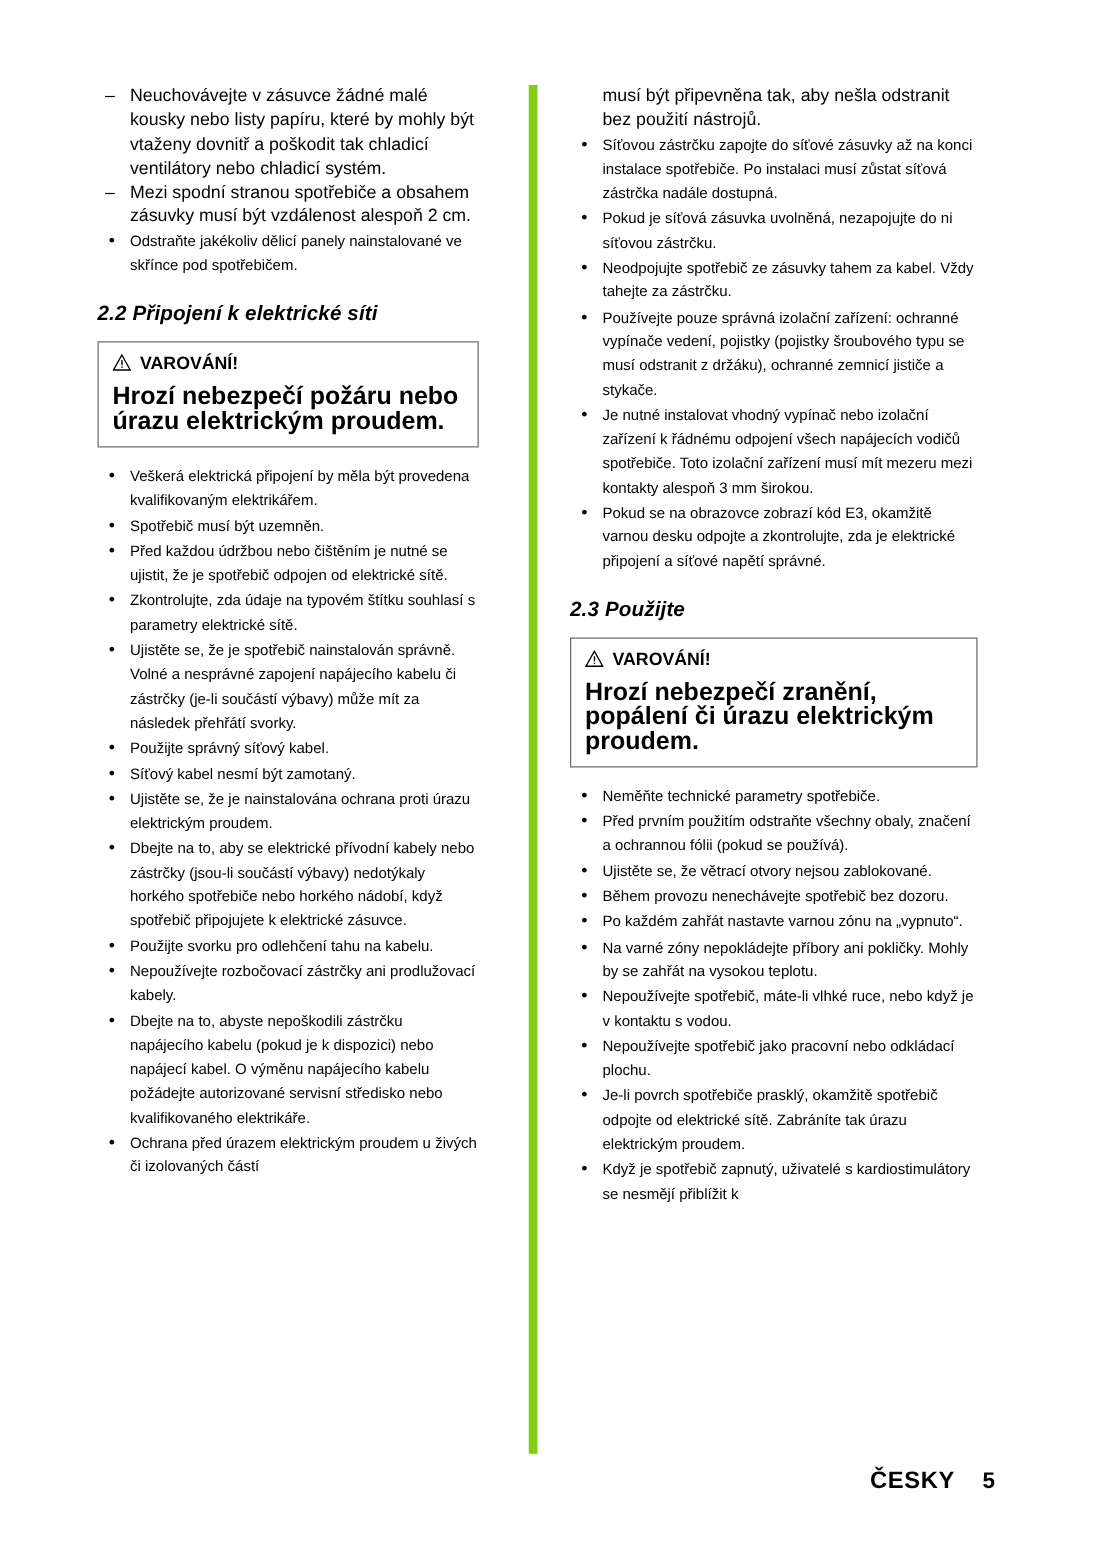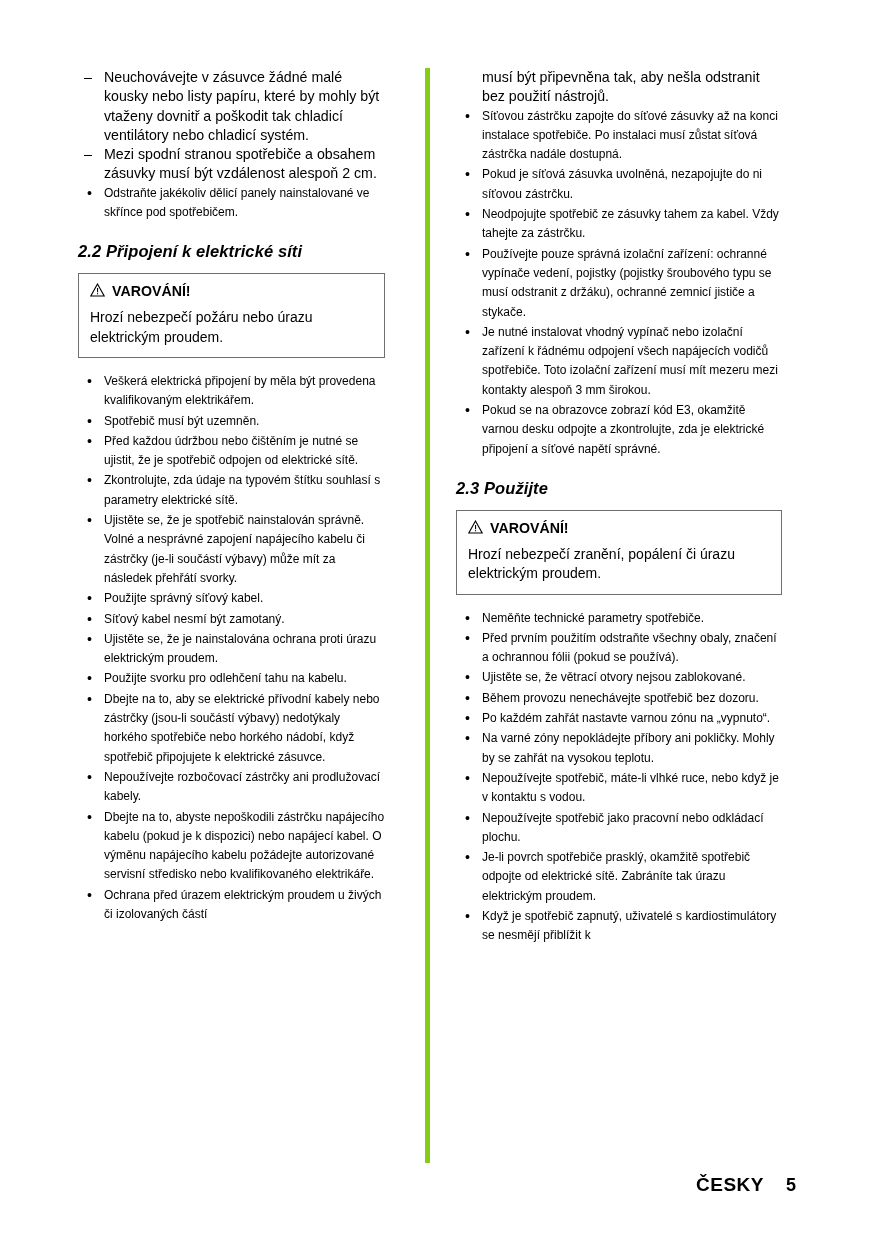--- a/index.html
+++ b/index.html
@@ -27,21 +27,21 @@
     display: flex;
     gap: 0;
     height: 1095px;
   }
   .col {
     width: 352px;
     box-sizing: border-box;
   }
   .col-left {
     padding-right: 40px;
-    border-right: 5px solid #84cc16;
+    border-right: 7px solid #84cc16;
   }
   .col-right {
     padding-left: 26px;
   }
   ul.bullets {
     list-style: none;
     margin: 0;
     padding: 0;
   }
   ul.bullets > li {
@@ -101,22 +101,23 @@
     font-size: 14.2px;
     margin-bottom: 9px;
   }
   .warn-icon {
     display: inline-block;
     width: 15px;
     height: 14px;
     line-height: 0;
   }
   .warning-body {
-    font-size: 14px;
-    line-height: 19.3px;
+    font-size: 20px;
+    line-height: 19.3px;
+    font-weight: bold;
   }
   .footer {
     position: absolute;
     right: 78px;
     bottom: 44px;
     display: flex;
     align-items: baseline;
     gap: 22px;
     font-weight: bold;
     text-align: center;
@@ -164,22 +165,22 @@
 
       <ul class="bullets">
         <li>Veškerá elektrická připojení by měla být provedena kvalifikovaným elektrikářem.</li>
         <li>Spotřebič musí být uzemněn.</li>
         <li>Před každou údržbou nebo čištěním je nutné se ujistit, že je spotřebič odpojen od elektrické sítě.</li>
         <li>Zkontrolujte, zda údaje na typovém štítku souhlasí s parametry elektrické sítě.</li>
         <li>Ujistěte se, že je spotřebič nainstalován správně. Volné a nesprávné zapojení napájecího kabelu či zástrčky (je-li součástí výbavy) může mít za následek přehřátí svorky.</li>
         <li>Použijte správný síťový kabel.</li>
         <li>Síťový kabel nesmí být zamotaný.</li>
         <li>Ujistěte se, že je nainstalována ochrana proti úrazu elektrickým proudem.</li>
+        <li>Dbejte na to, aby se elektrické přívodní kabely nebo zástrčky (jsou-li součástí výbavy) nedotýkaly horkého spotřebiče nebo horkého nádobí, když spotřebič připojujete k elektrické zásuvce.</li>
         <li>Použijte svorku pro odlehčení tahu na kabelu.</li>
-        <li>Dbejte na to, aby se elektrické přívodní kabely nebo zástrčky (jsou-li součástí výbavy) nedotýkaly horkého spotřebiče nebo horkého nádobí, když spotřebič připojujete k elektrické zásuvce.</li>
         <li>Nepoužívejte rozbočovací zástrčky ani prodlužovací kabely.</li>
         <li>Dbejte na to, abyste nepoškodili zástrčku napájecího kabelu (pokud je k dispozici) nebo napájecí kabel. O výměnu napájecího kabelu požádejte autorizované servisní středisko nebo kvalifikovaného elektrikáře.</li>
         <li>Ochrana před úrazem elektrickým proudem u živých či izolovaných částí</li>
       </ul>
 
     </div>
 
     <div class="col col-right">
 
       <div style="font-size:14.2px; line-height:19.3px; padding-left:26px;">musí být připevněna tak, aby nešla odstranit bez použití nástrojů.</div>

